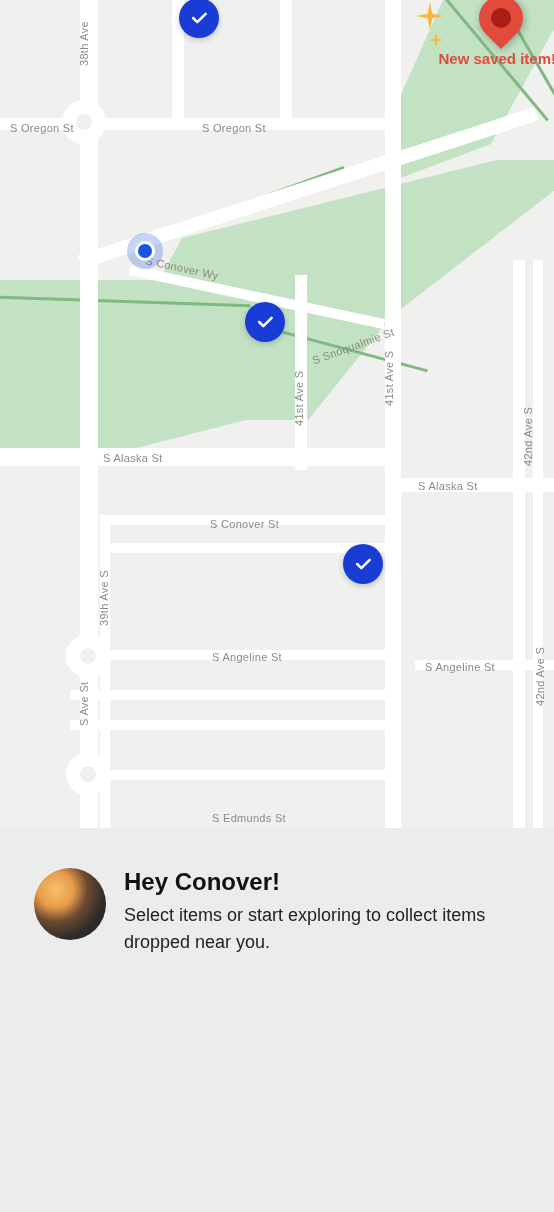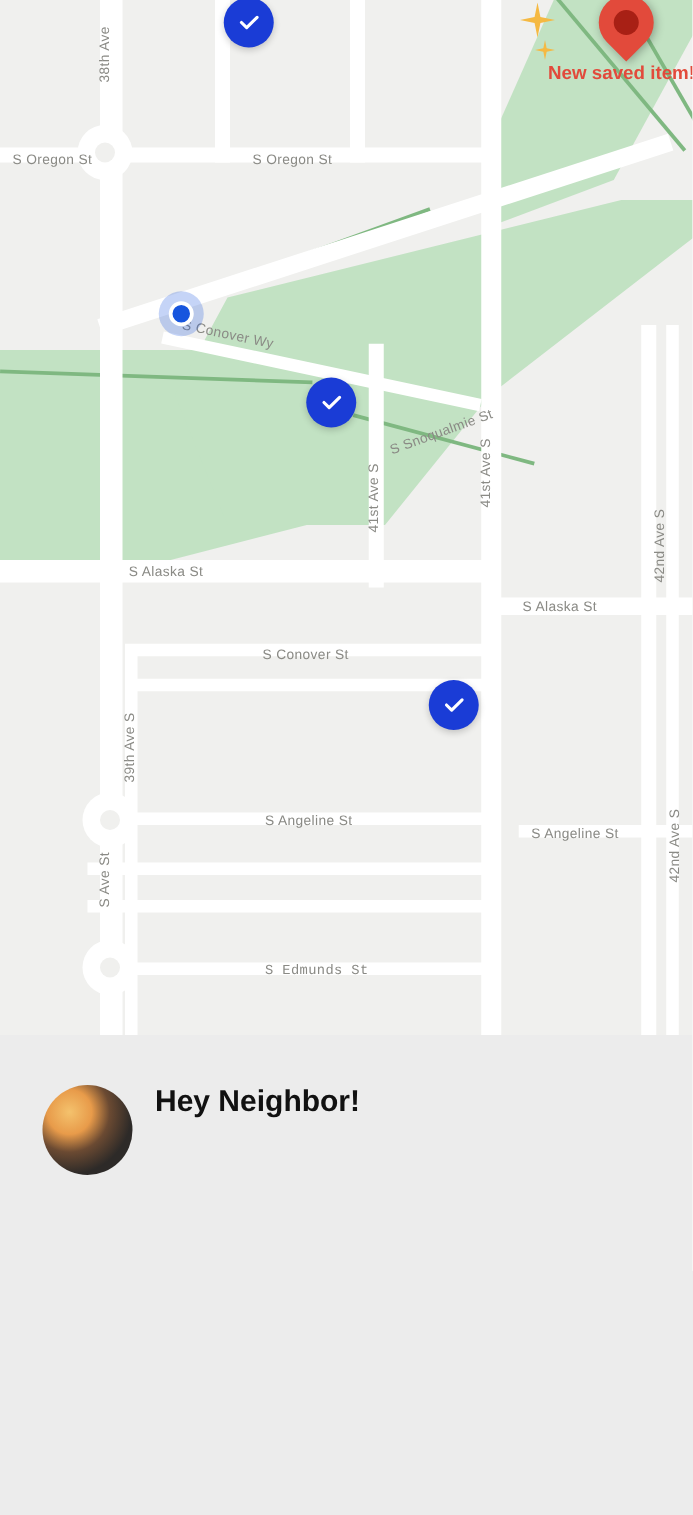--- a/index.html
+++ b/index.html
@@ -241,21 +241,21 @@
 
   <span class="street-label" style="left:10px; top:122px;">S Oregon St</span>
   <span class="street-label" style="left:202px; top:122px;">S Oregon St</span>
   <span class="street-label" style="left:145px; top:262px; transform: rotate(12deg);">S Conover Wy</span>
   <span class="street-label" style="left:310px; top:340px; transform: rotate(-20deg);">S Snoqualmie St</span>
   <span class="street-label" style="left:103px; top:452px;">S Alaska St</span>
   <span class="street-label" style="left:418px; top:480px;">S Alaska St</span>
   <span class="street-label" style="left:210px; top:518px;">S Conover St</span>
   <span class="street-label" style="left:212px; top:651px;">S Angeline St</span>
   <span class="street-label" style="left:425px; top:661px;">S Angeline St</span>
-  <span class="street-label" style="left:212px; top:771px;font-family:Liberation Mono, monospace;">S Edmunds St</span>
+  <span class="street-label" style="left:212px; top:812px;">S Edmunds St</span>
   <span class="street-label vertical" style="left:84px; top:720px;">S Ave St</span>
   <span class="street-label vertical" style="left:104px; top:620px;">39th Ave S</span>
   <span class="street-label vertical" style="left:299px; top:420px;">41st Ave S</span>
   <span class="street-label vertical" style="left:389px; top:400px;">41st Ave S</span>
   <span class="street-label vertical" style="left:528px; top:460px;">42nd Ave S</span>
   <span class="street-label vertical" style="left:540px; top:700px;">42nd Ave S</span>
   <span class="street-label vertical" style="left:84px; top:60px;">38th Ave</span>
 
   <div class="location-dot" style="left:127px; top:233px;"></div>
 
@@ -292,17 +292,18 @@
     </div>
     <div class="new-saved-text">New saved item!</div>
   </div>
 
 </div>
 
 <div class="bottom-panel">
   <div class="greeting-row">
     <div class="avatar"></div>
     <div class="greeting-text">
-      <h2>Hey Neighbor!</h2>
+      <h2>Hey Conover!</h2>
+      <p>Select items or start exploring to collect items dropped near you.</p>
     </div>
   </div>
 
 </div>
 
 </body></html>

